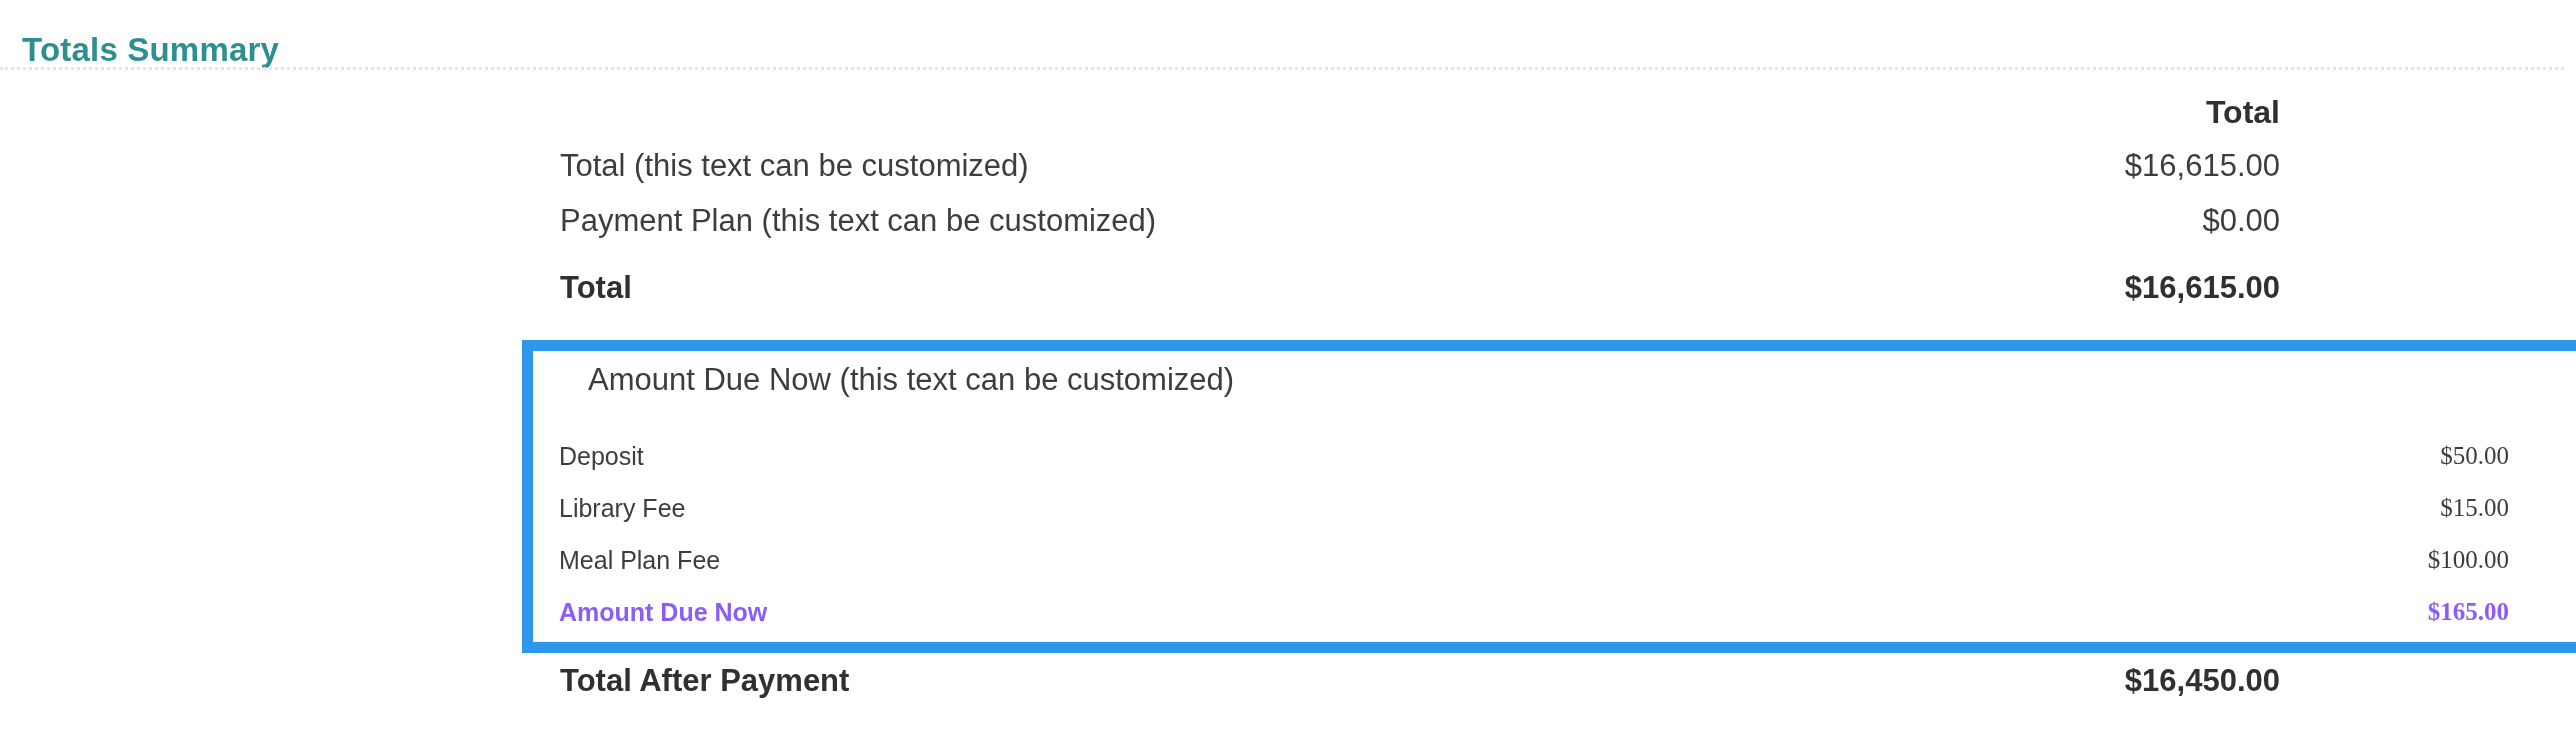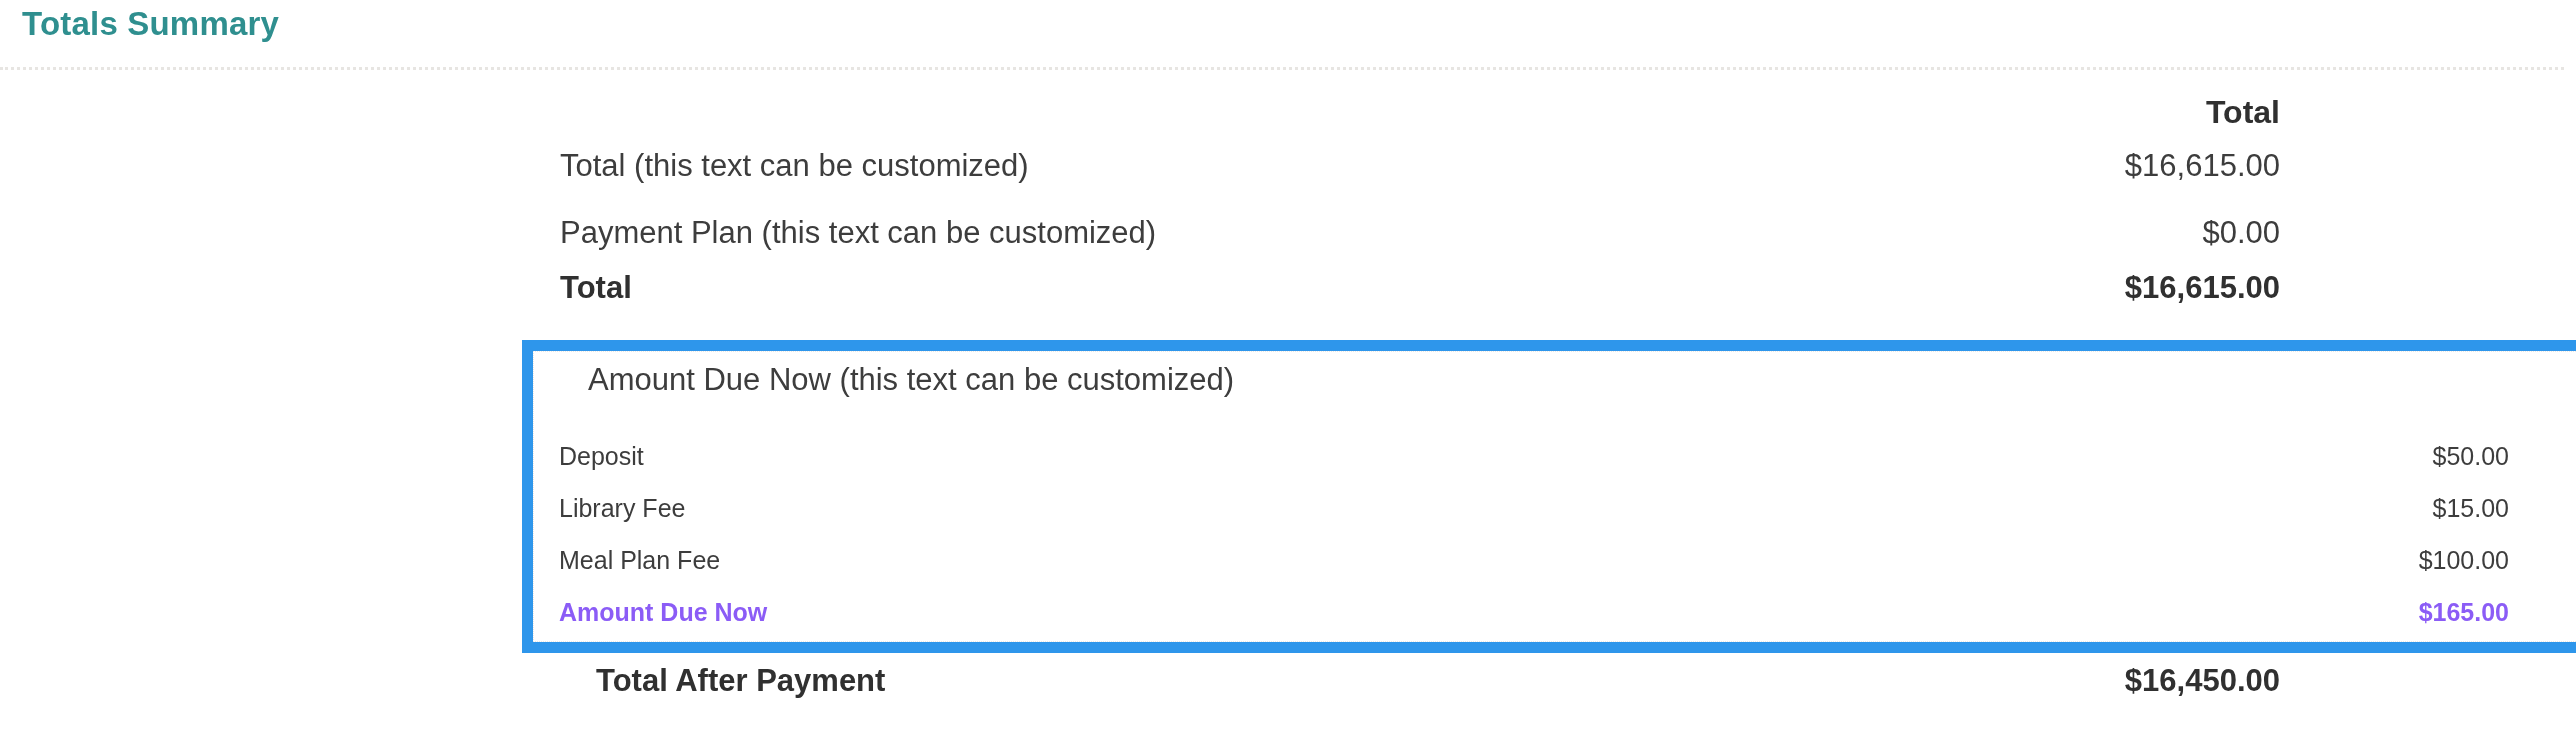--- a/index.html
+++ b/index.html
@@ -5,21 +5,21 @@
   html,body{margin:0;padding:0;background:#ffffff;}
   #screen{
     position:relative;
     width:2576px;height:738px;
     background:#ffffff;
     font-family:"Liberation Sans","DejaVu Sans",sans-serif;
     color:#3a3a3a;
     overflow:hidden;
   }
   .page-title{
-    position:absolute;left:22px;top:2px;
+    position:absolute;left:22px;top:28px;
     font-size:33px;font-weight:700;color:#2f8f8f;
     line-height:44px;letter-spacing:0.2px;
   }
   .separator{
     position:absolute;left:0px;right:12px;top:67px;height:0;
     border-top:3px dotted #e7e5e2;
   }
   .row{
     position:absolute;left:0;right:0;
     display:flex;justify-content:space-between;align-items:center;
@@ -27,23 +27,23 @@
     font-size:31px;line-height:44px;color:#3d3d3d;
   }
   .row .val{text-align:center;white-space:nowrap;}
   .row.bold, .row.bold .val{font-weight:700;color:#303030;}
   .col-header{
     position:absolute;top:90px;left:0;right:296px;
     text-align:right;font-size:32px;font-weight:700;color:#303030;
     line-height:44px;
   }
   .r1{top:144px;}
-  .r2{top:211px;}
+  .r2{top:199px;}
   .r3{top:266px;}
-  .r-after{top:659px;margin-left:36px;}
+  .r-after{top:659px;}
   .amount-box{
     position:absolute;left:522px;top:340px;
     width:2115px;height:313px;
     border:11px solid #2e96eb;
     background:#ffffff;
     box-sizing:border-box;
   }
   .amount-box-inner{
     position:absolute;inset:0;
     border:1px dotted #eae8e5;
@@ -53,21 +53,21 @@
   .box-header{
     padding-left:54px;padding-right:116px;
     font-size:31px;line-height:44px;color:#3d3d3d;
     margin-bottom:28px;
   }
   .box-row{
     display:flex;justify-content:space-between;align-items:center;
     padding-left:25px;padding-right:116px;
     font-size:25px;line-height:52px;color:#3d3d3d;
   }
-  .box-row .val{text-align:right;white-space:nowrap;}
+  .box-row .val{text-align:right;white-space:nowrap;font-family:Liberation Serif, serif;}
   .box-row.alert, .box-row.alert .val{
     font-weight:700;color:#8b5cf6;
   }
 </style>
 </head>
 <body>
 
 <div id="screen">
 
   <div class="page-title">Totals Summary</div>

